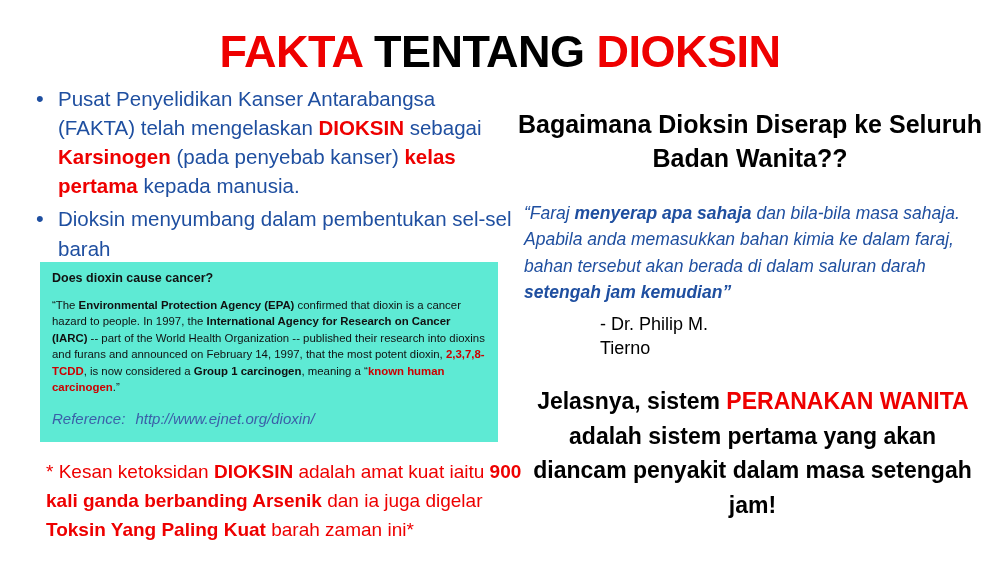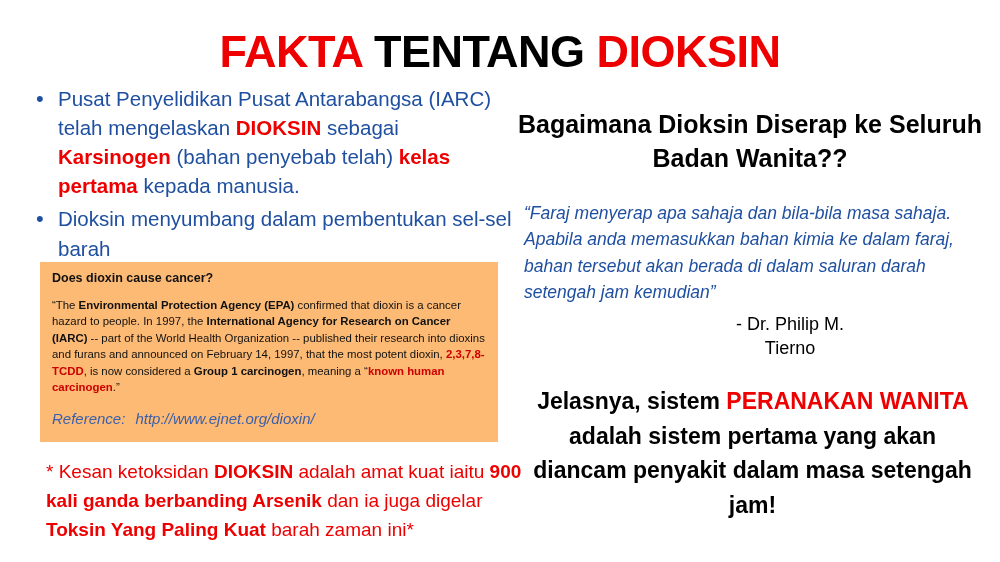--- a/index.html
+++ b/index.html
@@ -66,21 +66,21 @@
   }
   .kw-red { color: #ee0000; font-weight: bold; }
 
   
   .yellow-box {
     position: absolute;
     left: 40px;
     top: 262px;
     width: 458px;
     height: 180px;
-    background: #fdba74;
+    background: #5eead4;
     box-sizing: border-box;
     padding: 9px 12px 6px 12px;
   }
   .yellow-box .yb-title {
     font-size: 12.5px;
     font-weight: bold;
     color: #111111;
     margin-bottom: 12px;
   }
   .yellow-box .yb-body {
@@ -127,27 +127,27 @@
     position: absolute;
     left: 524px;
     top: 200px;
     width: 452px;
     font-size: 17.5px;
     font-style: italic;
     line-height: 1.5;
     color: #1f4fa0;
     text-align: left;
   }
-  .quote b { font-weight: normal; }
+  .quote b { font-weight: bold; }
   .attrib {
     position: absolute;
     left: 600px;
     top: 312px;
     width: 380px;
-    text-align: center;
+    text-align: left;
     font-size: 18px;
     line-height: 1.35;
     color: #000000;
   }
   .closing {
     position: absolute;
     left: 520px;
     top: 372px;
     width: 465px;
     text-align: center;
@@ -161,21 +161,21 @@
 </style>
 </head>
 <body>
 
 <div class="slide">
 
   <div class="title"><span class="red">FAKTA </span><span class="blk">TENTANG </span><span class="red">DIOKSIN</span></div>
 
   <div class="left-col">
     <ul class="bullets">
-      <li><span>Pusat Penyelidikan Pusat Antarabangsa (IARC) telah mengelaskan </span><span class="kw-red">DIOKSIN</span><span> sebagai </span><span class="kw-red">Karsinogen</span><span> (bahan penyebab telah) </span><span class="kw-red">kelas pertama</span><span> kepada manusia.</span></li>
+      <li><span>Pusat Penyelidikan Kanser Antarabangsa (FAKTA) telah mengelaskan </span><span class="kw-red">DIOKSIN</span><span> sebagai </span><span class="kw-red">Karsinogen</span><span> (pada penyebab kanser) </span><span class="kw-red">kelas pertama</span><span> kepada manusia.</span></li>
       <li><span>Dioksin menyumbang dalam pembentukan sel-sel barah</span></li>
     </ul>
   </div>
 
   <div class="yellow-box">
     <div class="yb-title">Does dioxin cause cancer?</div>
     <div class="yb-body"><span>“The </span><b>Environmental Protection Agency (EPA)</b><span> confirmed that dioxin is a cancer hazard to people. In 1997, the </span><b>International Agency for Research on Cancer (IARC)</b><span> -- part of the World Health Organization -- published their research into dioxins and furans and announced on February 14, 1997, that the most potent dioxin, </span><b class="red-b">2,3,7,8-TCDD</b><span>, is now considered a </span><b>Group 1 carcinogen</b><span>, meaning a “</span><b class="red-b">known human carcinogen</b><span>.”</span></div>
     <div class="yb-ref"><span class="ref-label">Reference:</span><span>http://www.ejnet.org/dioxin/</span></div>
   </div>
 

